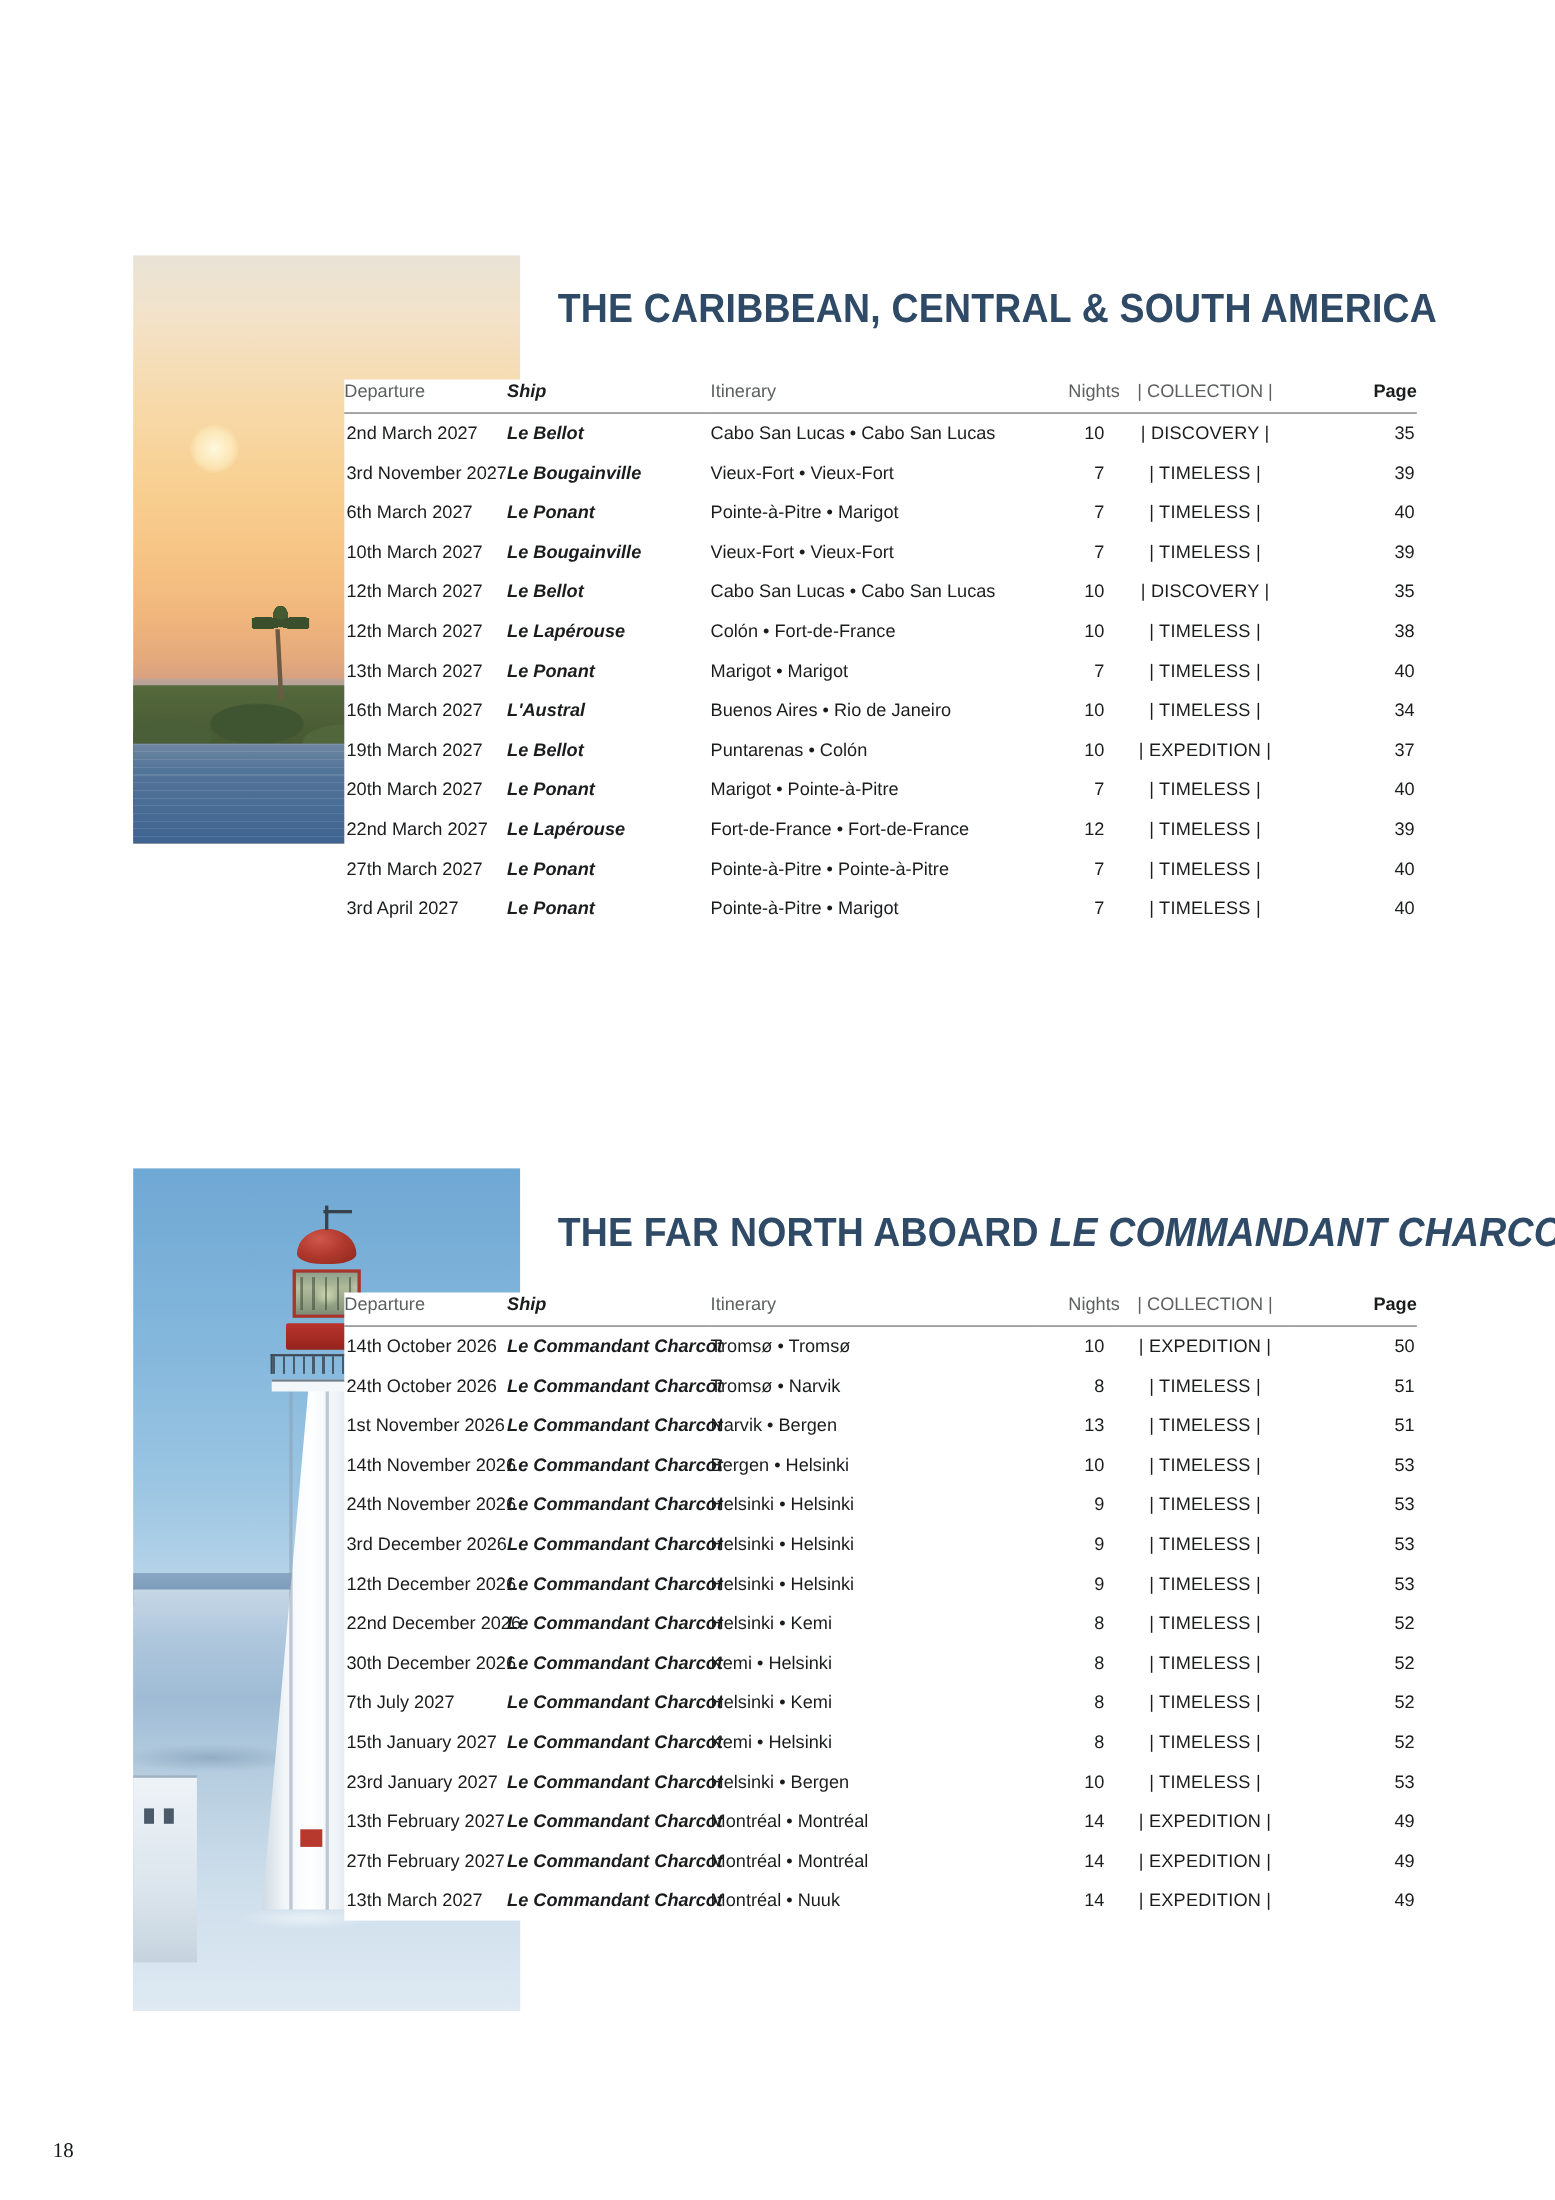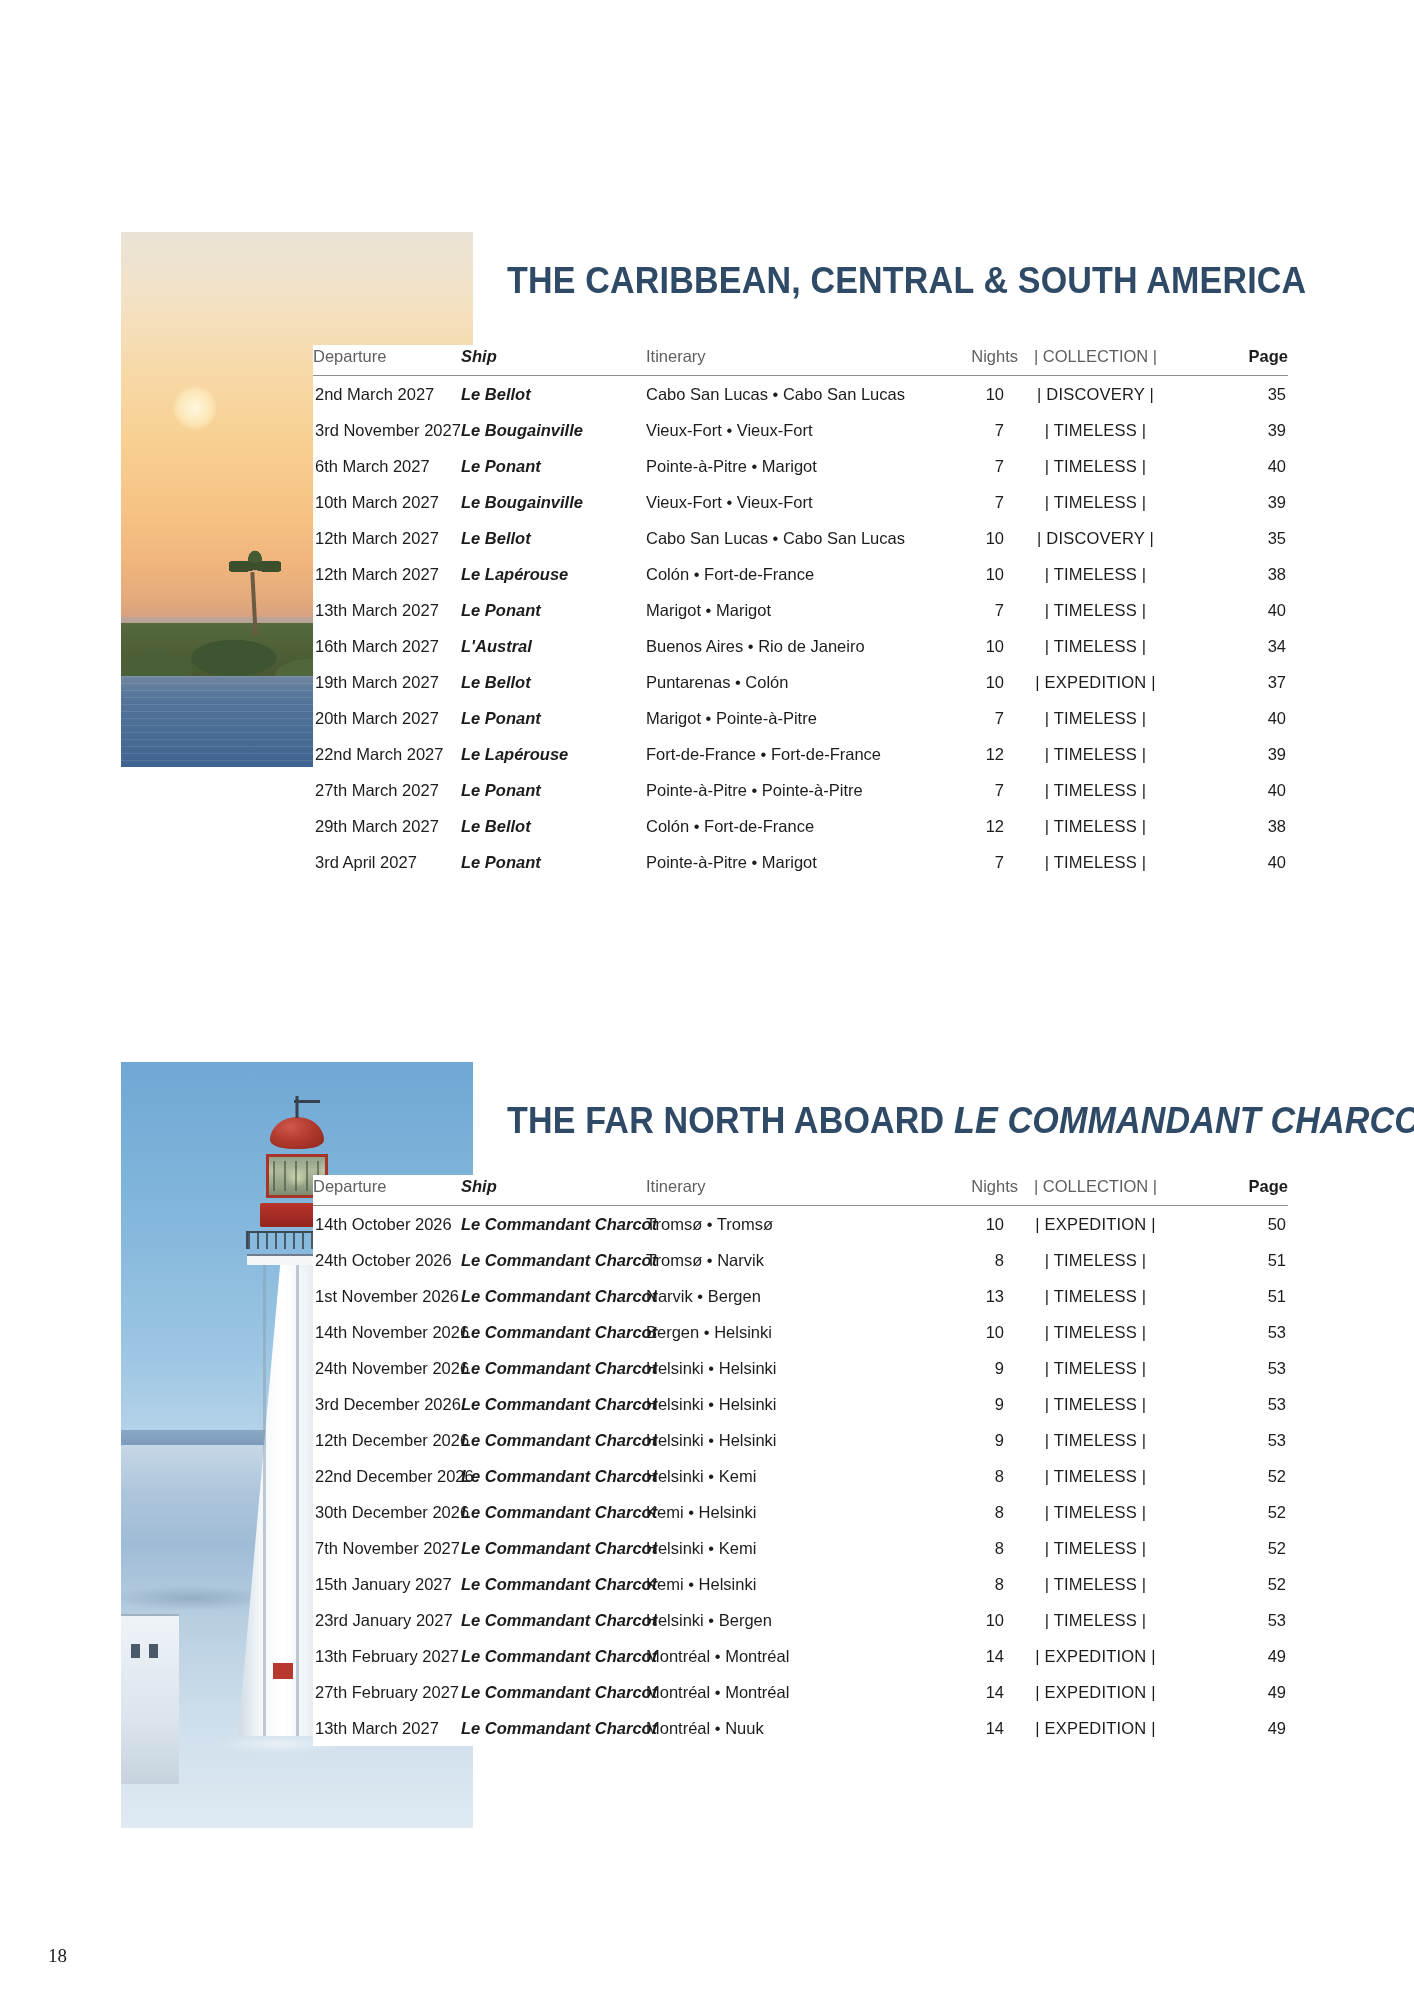--- a/index.html
+++ b/index.html
@@ -500,28 +500,20 @@
             </tr>
             <tr>
               <td class="cell-departure">27th March 2027</td>
               <td class="cell-ship">Le Ponant</td>
               <td class="cell-itinerary">Pointe-à-Pitre • Pointe-à-Pitre</td>
               <td class="cell-nights">7</td>
               <td class="cell-collection">| TIMELESS |</td>
               <td class="cell-page">40</td>
             </tr>
             <tr>
-              <td class="cell-departure">29th March 2027</td>
-              <td class="cell-ship">Le Bellot</td>
-              <td class="cell-itinerary">Colón • Fort-de-France</td>
-              <td class="cell-nights">12</td>
-              <td class="cell-collection">| TIMELESS |</td>
-              <td class="cell-page">38</td>
-            </tr>
-            <tr>
               <td class="cell-departure">3rd April 2027</td>
               <td class="cell-ship">Le Ponant</td>
               <td class="cell-itinerary">Pointe-à-Pitre • Marigot</td>
               <td class="cell-nights">7</td>
               <td class="cell-collection">| TIMELESS |</td>
               <td class="cell-page">40</td>
             </tr>
           </tbody>
       </table>
     </div>
@@ -638,21 +630,21 @@
             </tr>
             <tr>
               <td class="cell-departure">30th December 2026</td>
               <td class="cell-ship">Le Commandant Charcot</td>
               <td class="cell-itinerary">Kemi • Helsinki</td>
               <td class="cell-nights">8</td>
               <td class="cell-collection">| TIMELESS |</td>
               <td class="cell-page">52</td>
             </tr>
             <tr>
-              <td class="cell-departure">7th November 2027</td>
+              <td class="cell-departure">7th July 2027</td>
               <td class="cell-ship">Le Commandant Charcot</td>
               <td class="cell-itinerary">Helsinki • Kemi</td>
               <td class="cell-nights">8</td>
               <td class="cell-collection">| TIMELESS |</td>
               <td class="cell-page">52</td>
             </tr>
             <tr>
               <td class="cell-departure">15th January 2027</td>
               <td class="cell-ship">Le Commandant Charcot</td>
               <td class="cell-itinerary">Kemi • Helsinki</td>

